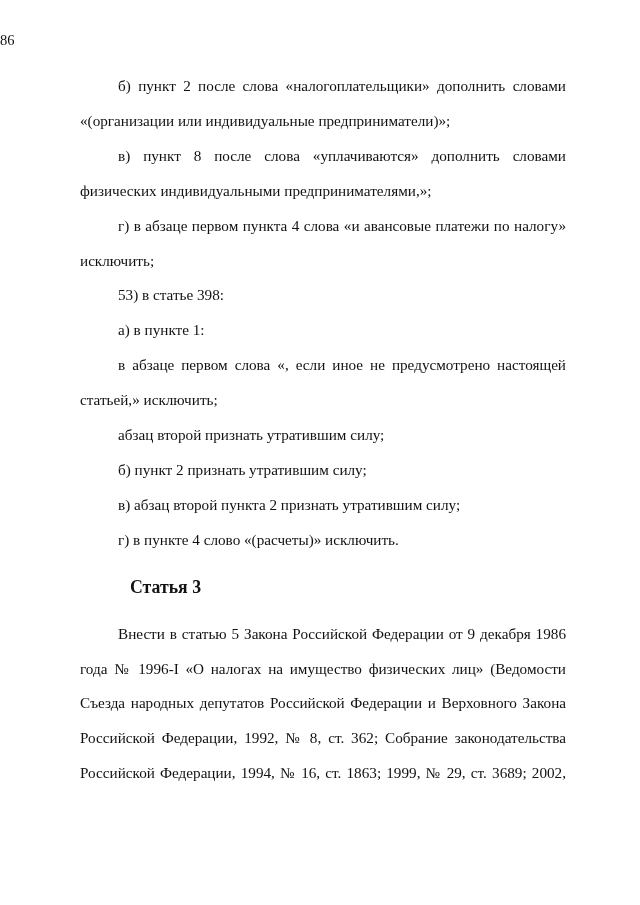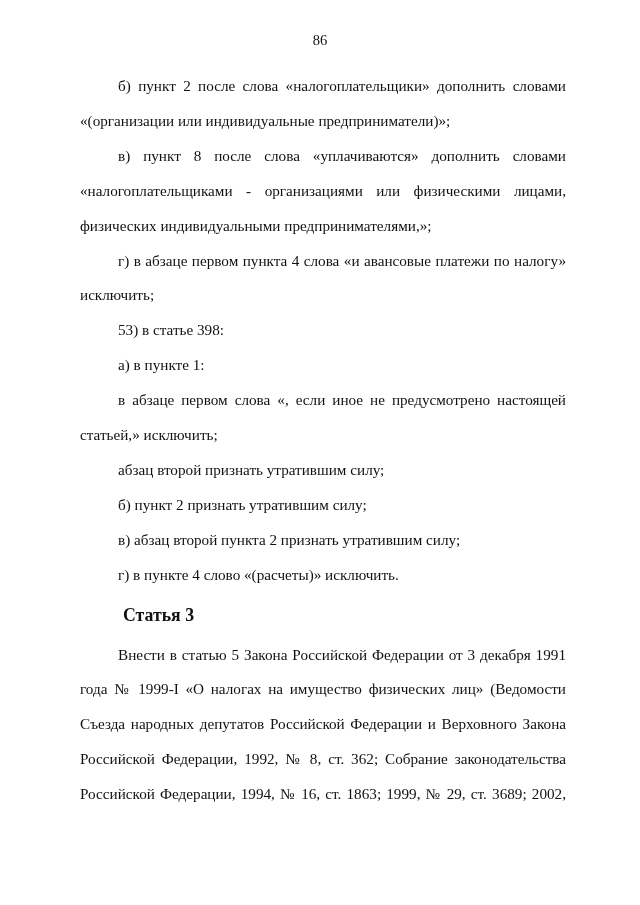--- a/index.html
+++ b/index.html
@@ -13,21 +13,21 @@
       position: relative;
       overflow: hidden;
       font-family: "Liberation Serif", "DejaVu Serif", serif;
       color: #111111;
     }
     .page-number {
       position: absolute;
       top: 31px;
       left: 0;
       width: 640px;
-      text-align: center;
+      text-align: left;
       font-size: 14.5px;
       line-height: 18px;
       font-family: Liberation Serif, serif;
     }
     .content {
       position: absolute;
       top: 69px;
       left: 80px;
       width: 486px;
       font-size: 15.2px;
@@ -35,40 +35,39 @@
     }
     .line {
       display: block;
       text-align: justify;
       text-align-last: justify;
       white-space: nowrap;
     }
     .line.first { padding-left: 38px; }
     .line.last { text-align-last: left; }
     .heading {
-      margin: 5px;
+      margin: 12px;
       padding-left: 38px;
       font-weight: bold;
     }
   </style>
 </head>
 <body>
 
 <div class="page-number">86</div>
 
 <div class="content">
 
   <div>
     <span class="line first">б) пункт 2 после слова «налогоплательщики» дополнить словами</span>
     <span class="line last">«(организации или индивидуальные предприниматели)»;</span>
   </div>
 
   <div>
     <span class="line first">в) пункт 8 после слова «уплачиваются» дополнить словами</span>
-    <span class="line">«налогоплательщиками - организациями или физическими лицами,</span>
     <span class="line last">физических индивидуальными предпринимателями,»;</span>
   </div>
 
   <div>
     <span class="line first">г) в абзаце первом пункта 4 слова «и авансовые платежи по налогу»</span>
     <span class="line last">исключить;</span>
   </div>
 
   <div>
     <span class="line first last">53) в статье 398:</span>
@@ -95,20 +94,20 @@
     <span class="line first last">в) абзац второй пункта 2 признать утратившим силу;</span>
   </div>
 
   <div>
     <span class="line first last">г) в пункте 4 слово «(расчеты)» исключить.</span>
   </div>
 
   <h3 class="heading">Статья 3</h3>
 
   <div>
-    <span class="line first">Внести в статью 5 Закона Российской Федерации от 3 декабря 1991</span>
-    <span class="line">года № 1999-I «О налогах на имущество физических лиц» (Ведомости</span>
+    <span class="line first">Внести в статью 5 Закона Российской Федерации от 9 декабря 1986</span>
+    <span class="line">года № 1996-I «О налогах на имущество физических лиц» (Ведомости</span>
     <span class="line">Съезда народных депутатов Российской Федерации и Верховного Закона</span>
     <span class="line">Российской Федерации, 1992, № 8, ст. 362; Собрание законодательства</span>
     <span class="line">Российской Федерации, 1994, № 16, ст. 1863; 1999, № 29, ст. 3689; 2002,</span>
   </div>
 
 </div>
 
 </body></html>

